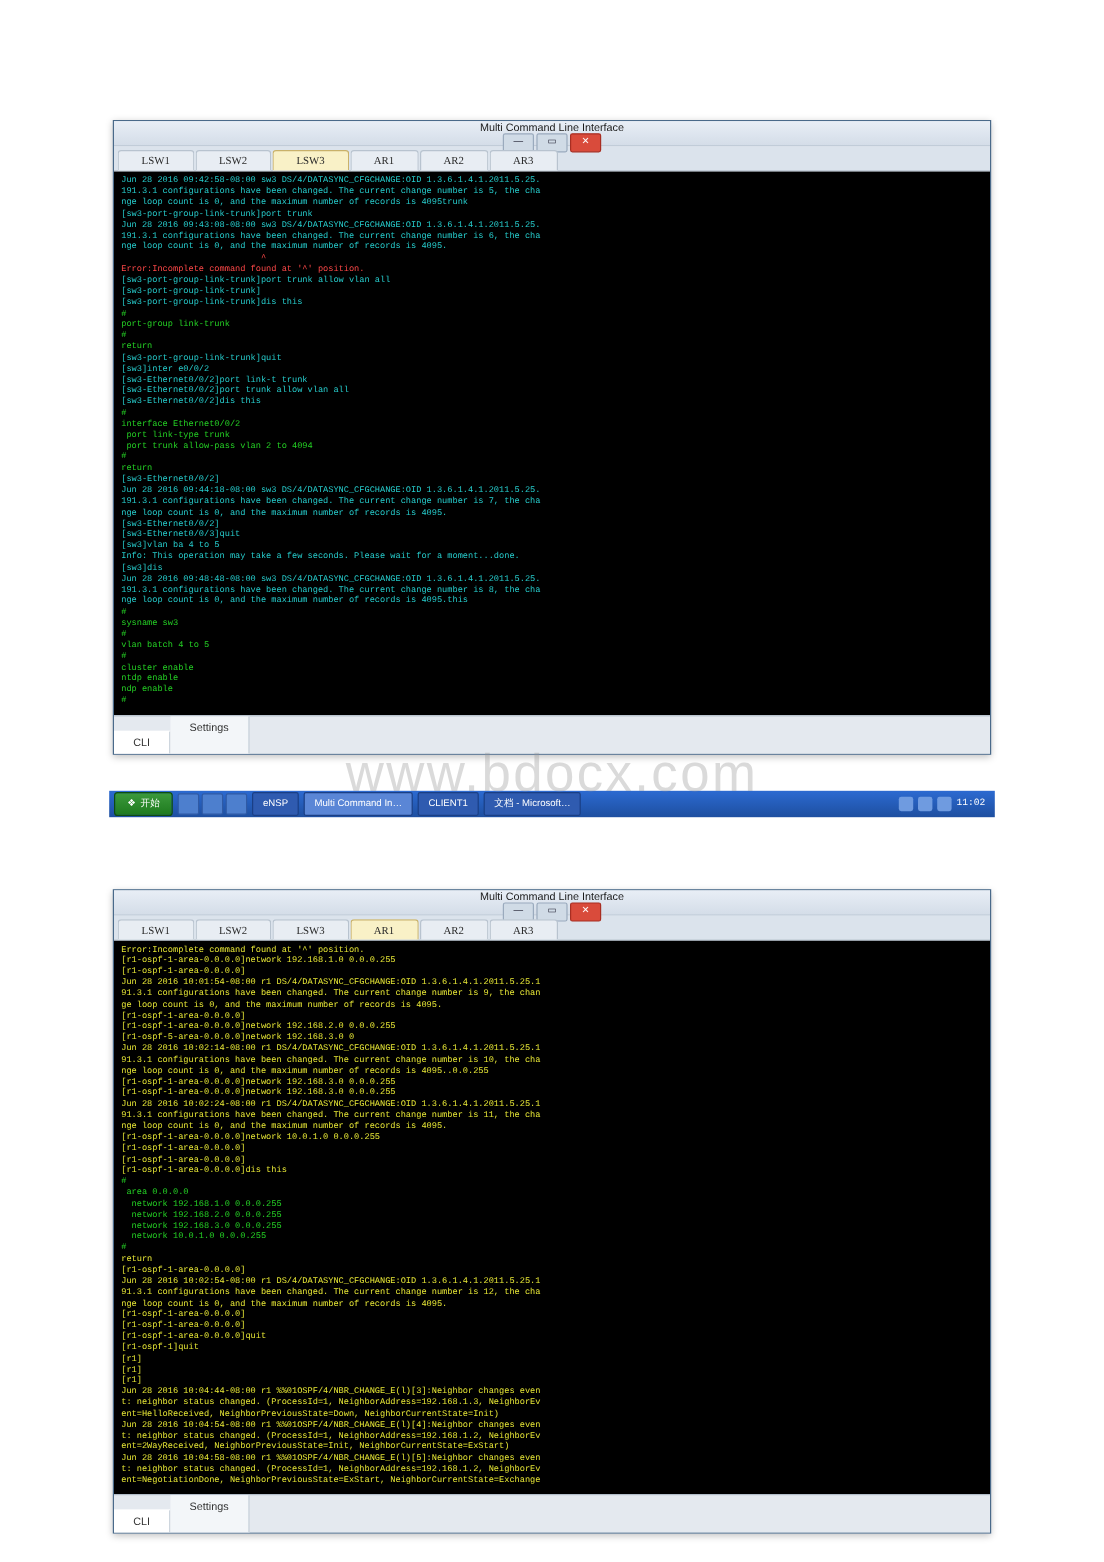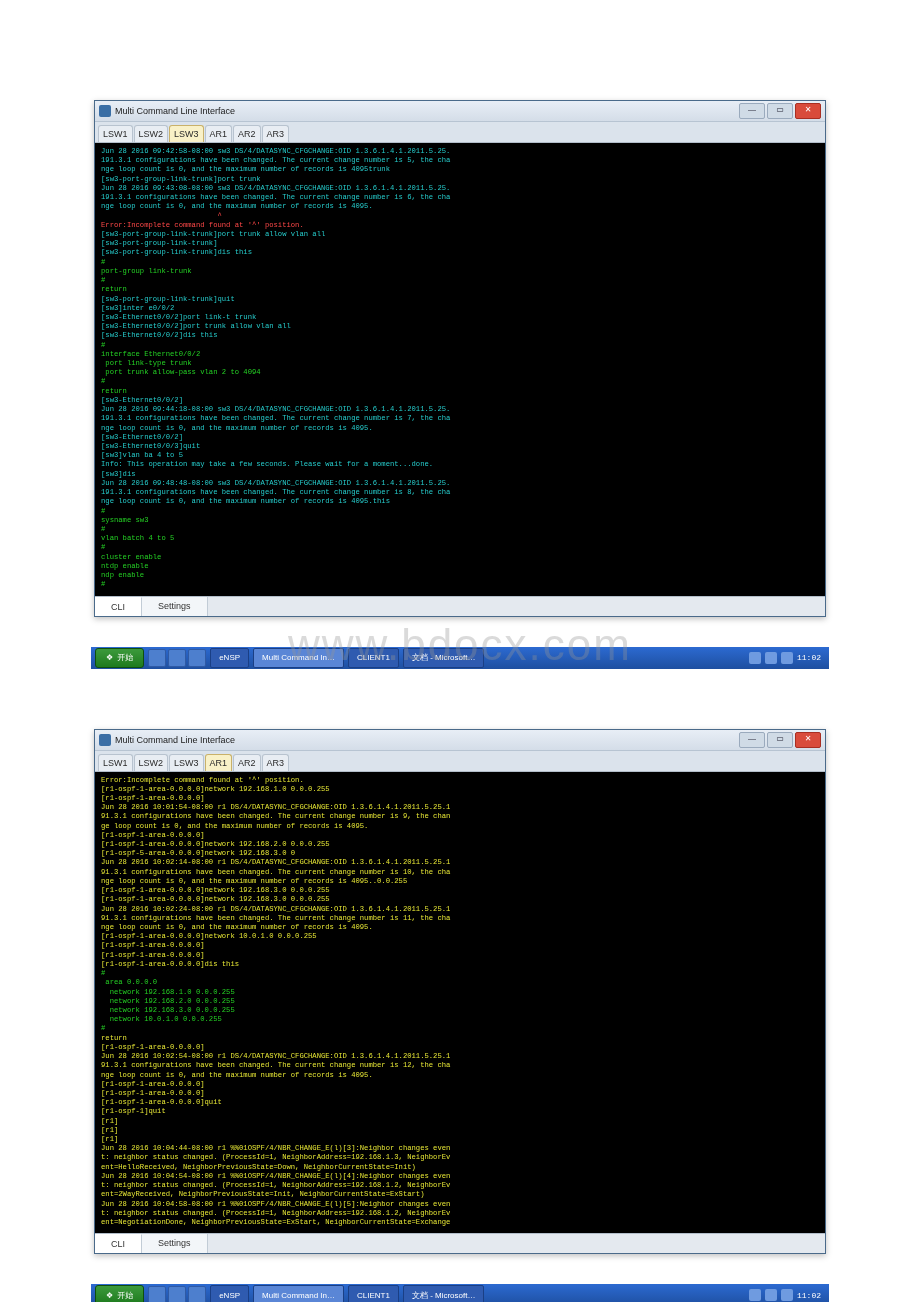--- a/index.html
+++ b/index.html
@@ -40,20 +40,21 @@
   .titlebar {
     height: 20px;
     background: linear-gradient(#e8eef6, #d4dde8);
     border-bottom: 1px solid #b7c4d2;
     display: flex;
     align-items: center;
     padding: 0 4px;
     font-family: "Segoe UI", Tahoma, sans-serif;
     font-size: 9px;
     color: #1a1a1a;
+    flex-direction: column;
   }
   .titlebar .icon {
     width: 12px;
     height: 12px;
     margin-right: 4px;
     background: #3a6ea5;
     border-radius: 2px;
   }
   .title-text { flex: 1 1 auto; }
   .win-buttons { display: flex; gap: 2px; }
@@ -79,29 +80,30 @@
   .win-btn.close::before { content: "✕"; }
   .tabs {
     display: flex;
     background: #dbe3ec;
     border-bottom: 1px solid #b2bdc9;
     padding: 3px 3px 0;
     gap: 1px;
     font-family: "Segoe UI", Tahoma, sans-serif;
   }
   .tab {
-    padding: 3px 4px;
+    padding: 3px 19px;
     font-size: 9px;
     background: #e8edf3;
     border: 1px solid #b8c3cf;
     border-bottom: none;
     color: #2b2b2b;
     cursor: pointer;
     border-top-left-radius: 3px;
     border-top-right-radius: 3px;
+    font-family: Liberation Serif, serif;
   }
   .tab.active {
     background: #f9f1c7;
     border-color: #c9b16a;
     z-index: 2;
   }
   .term {
     background: #000;
     color: #e8e8e8;
     font-size: 7.2px;
@@ -126,20 +128,21 @@
     padding: 4px 16px;
     font-size: 9px;
     background: #f3f6f9;
     border-right: 1px solid #c2ccd6;
     color: #333;
     cursor: pointer;
   }
   .btab.active {
     background: #fff;
     border-top: 1px solid #fff;
+    margin-top: 12px;
   }
   .taskbar {
     height: 22px;
     margin: 0 auto;
     width: 730px;
     background: linear-gradient(#2c6ad1, #1e4fa0);
     display: flex;
     align-items: center;
     padding: 0 4px;
     gap: 4px;

